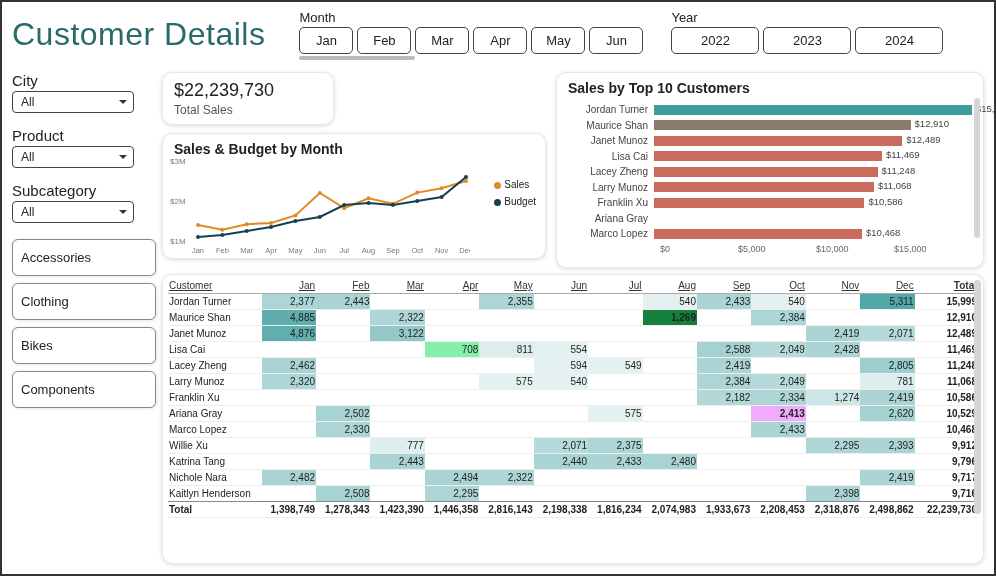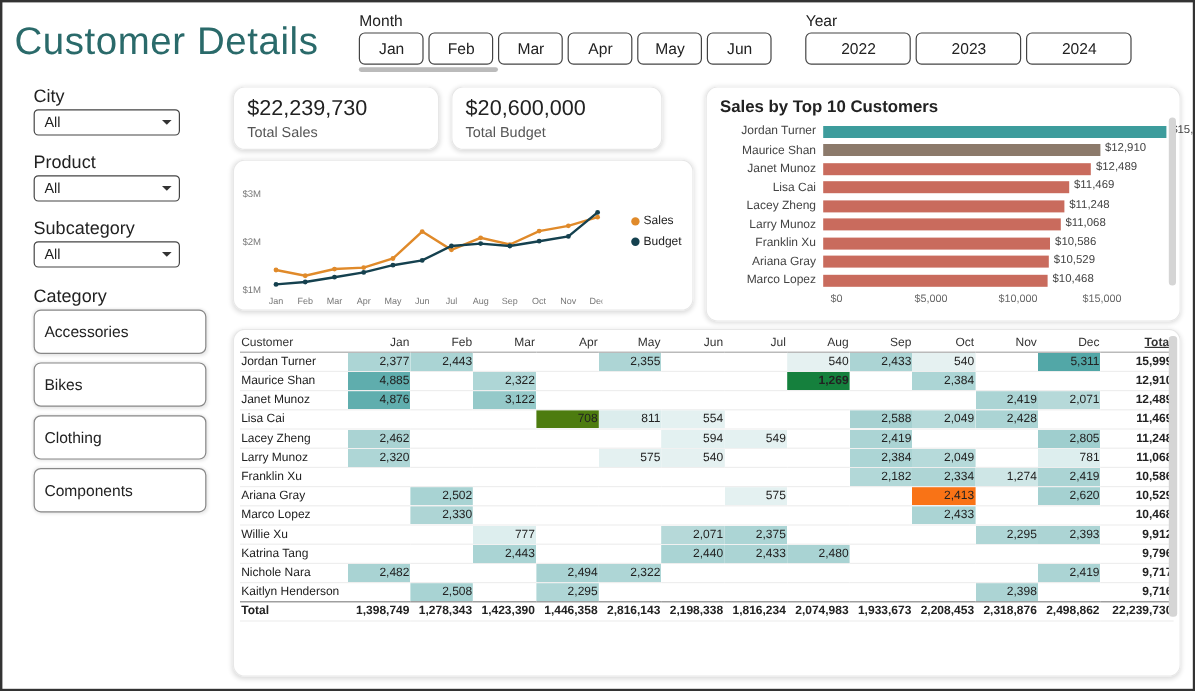--- a/index.html
+++ b/index.html
@@ -48,23 +48,22 @@
     position: absolute;
     left: 0; bottom: -6px;
     height: 4px;
     width: 116px;
     background: #bbb;
     border-radius: 2px;
   }
   
   .body {
     display: flex;
-    gap: 22px;
+    gap: 6px;
     height: 492px;
-    margin-left: 16px;
   }
   .left-col {
     width: 144px;
     display: flex;
     flex-direction: column;
     gap: 6px;
   }
   .side-label { font-size: 15px; font-weight: 500; margin-bottom: 2px; }
   .dropdown {
     position: relative;
@@ -135,21 +134,21 @@
     flex:1;
     border-radius:10px;
     background:#fff;
     box-shadow: 0 1px 4px rgba(0,0,0,.15), inset 0 0 0 1px #e7e7e7;
     padding: 4px 6px 2px 6px;
     overflow:hidden;
     position:relative;
   }
   table.matrix { border-collapse:collapse; width:100%; font-size:10px; table-layout:fixed; }
   .matrix th, .matrix td { padding:2px 1px; text-align:right; overflow:hidden; white-space:nowrap; }
-  .matrix th { font-weight:400; color:#333; border-bottom:1px solid #aaa; font-size:10px; }
+  .matrix th { font-weight:400; color:#333; border-bottom:1px solid #aaa; font-size:10px;text-decoration:underline; }
   .matrix th.cust, .matrix td.cust { text-align:left; width:86px; }
   .matrix td.tot, .matrix th.tot { font-weight:700; width:58px; }
   .matrix th.tot { text-decoration: underline; }
   .matrix tr.total-row td { font-weight:700; border-top:1px solid #888; }
   .matrix tbody tr { border-bottom:1px solid #eee; }
   .matrix td.cell { position:relative; }
   .matrix col.month { width:50px; }
   .matrix-scroll {
     position:absolute; right:3px; top:6px; width:7px; height:234px;
     background:#d5d5d5; border-radius:3px;
@@ -193,46 +192,42 @@
     </div>
     <div style="margin-top:8px;">
       <div class="side-label">Product</div>
       <div class="dropdown">All</div>
     </div>
     <div style="margin-top:8px;">
       <div class="side-label">Subcategory</div>
       <div class="dropdown">All</div>
     </div>
     <div style="margin-top:10px;">
-      <div class="side-label">Category</div>
       <div id="cat-btns">
           <div class="cat-btn">Accessories</div>
+          <div class="cat-btn">Clothing</div>
           <div class="cat-btn">Bikes</div>
-          <div class="cat-btn">Clothing</div>
           <div class="cat-btn">Components</div>
         </div>
     </div>
   </div>
 
   <div class="right-col">
     <div class="top-row">
 
       <div style="display:flex; gap:10px;">
         <div style="display:flex; flex-direction:column; gap:8px;">
           <div style="display:flex; gap:10px;">
             <div class="card" style="width:172px;">
               <div class="kpi-val">$22,239,730</div>
               <div class="kpi-lbl">Total Sales</div>
             </div>
-            <div class="card" style="width:176px;">
-              <div class="kpi-val">$20,600,000</div>
-              <div class="kpi-lbl">Total Budget</div>
-            </div>
           </div>
           <div class="card" style="width:384px; height:126px; position:relative;">
+            <div class="chart-title">Sales &amp; Budget by Month</div>
             <svg id="line-svg" width="300" height="98" style="position:absolute; left:8px; top:24px;">
                 <text x="0" y="7" font-size="8" fill="#777">$3M</text>
                 <text x="0" y="47" font-size="8" fill="#777">$2M</text>
                 <text x="0" y="87" font-size="8" fill="#777">$1M</text>
                 <path d="M28,68 L52.36363636363636,72.8 L76.72727272727272,67.2 L101.0909090909091,66 L125.45454545454545,58.39999999999999 L149.8181818181818,36 L174.1818181818182,51.2 L198.54545454545453,41.199999999999996 L222.9090909090909,46.8 L247.27272727272728,35.6 L271.6363636363636,31.199999999999996 L296,24" fill="none" stroke="#e08a2a" stroke-width="2"></path>
                 <circle cx="28" cy="68" r="2" fill="#e08a2a"></circle>
                 <circle cx="52.36363636363636" cy="72.8" r="2" fill="#e08a2a"></circle>
                 <circle cx="76.72727272727272" cy="67.2" r="2" fill="#e08a2a"></circle>
                 <circle cx="101.0909090909091" cy="66" r="2" fill="#e08a2a"></circle>
                 <circle cx="125.45454545454545" cy="58.39999999999999" r="2" fill="#e08a2a"></circle>
@@ -324,24 +319,20 @@
             </div>
             <div class="bar-row">
               <div class="nm">Franklin Xu</div>
               <div class="track">
                 <div class="bar" style="width:66.16250000000001%; background:#c96b5d"></div>
                 <div class="val" style="left:calc(66.16250000000001% + 4px)">$10,586</div>
               </div>
             </div>
             <div class="bar-row">
               <div class="nm">Ariana Gray</div>
-              <div class="track">
-                <div class="bar" style="width:65.80625%; background:#c96b5d"></div>
-                <div class="val" style="left:calc(65.80625% + 4px)">$10,529</div>
-              </div>
             </div>
             <div class="bar-row">
               <div class="nm">Marco Lopez</div>
               <div class="track">
                 <div class="bar" style="width:65.425%; background:#c96b5d"></div>
                 <div class="val" style="left:calc(65.425% + 4px)">$10,468</div>
               </div>
             </div>
           </div>
         <div class="bar-x" id="bar-xticks">
@@ -437,21 +428,21 @@
               <td class="cell" style=""></td>
               <td class="cell" style="background:rgb(171,212,212);">2,419</td>
               <td class="cell" style="background:rgb(182,217,217);">2,071</td>
               <td class="tot">12,489</td>
             </tr>
             <tr>
               <td class="cust">Lisa Cai</td>
               <td class="cell" style=""></td>
               <td class="cell" style=""></td>
               <td class="cell" style=""></td>
-              <td class="cell" style="background:#4d7c0f;">708</td>
+              <td class="cell" style="background:#86efac;">708</td>
               <td class="cell" style="background:rgb(220,237,237);">811</td>
               <td class="cell" style="background:rgb(228,241,241);">554</td>
               <td class="cell" style=""></td>
               <td class="cell" style=""></td>
               <td class="cell" style="background:rgb(166,209,209);">2,588</td>
               <td class="cell" style="background:rgb(182,218,218);">2,049</td>
               <td class="cell" style="background:rgb(171,212,212);">2,428</td>
               <td class="cell" style=""></td>
               <td class="tot">11,469</td>
             </tr>
@@ -507,21 +498,21 @@
               <td class="cust">Ariana Gray</td>
               <td class="cell" style=""></td>
               <td class="cell" style="background:rgb(168,211,211);">2,502</td>
               <td class="cell" style=""></td>
               <td class="cell" style=""></td>
               <td class="cell" style=""></td>
               <td class="cell" style=""></td>
               <td class="cell" style="background:rgb(228,241,241);">575</td>
               <td class="cell" style=""></td>
               <td class="cell" style=""></td>
-              <td class="cell" style="background:#f97316;">2,413</td>
+              <td class="cell" style="background:#f0abfc;font-weight:bold;">2,413</td>
               <td class="cell" style=""></td>
               <td class="cell" style="background:rgb(165,209,209);">2,620</td>
               <td class="tot">10,529</td>
             </tr>
             <tr>
               <td class="cust">Marco Lopez</td>
               <td class="cell" style=""></td>
               <td class="cell" style="background:rgb(174,213,213);">2,330</td>
               <td class="cell" style=""></td>
               <td class="cell" style=""></td>

